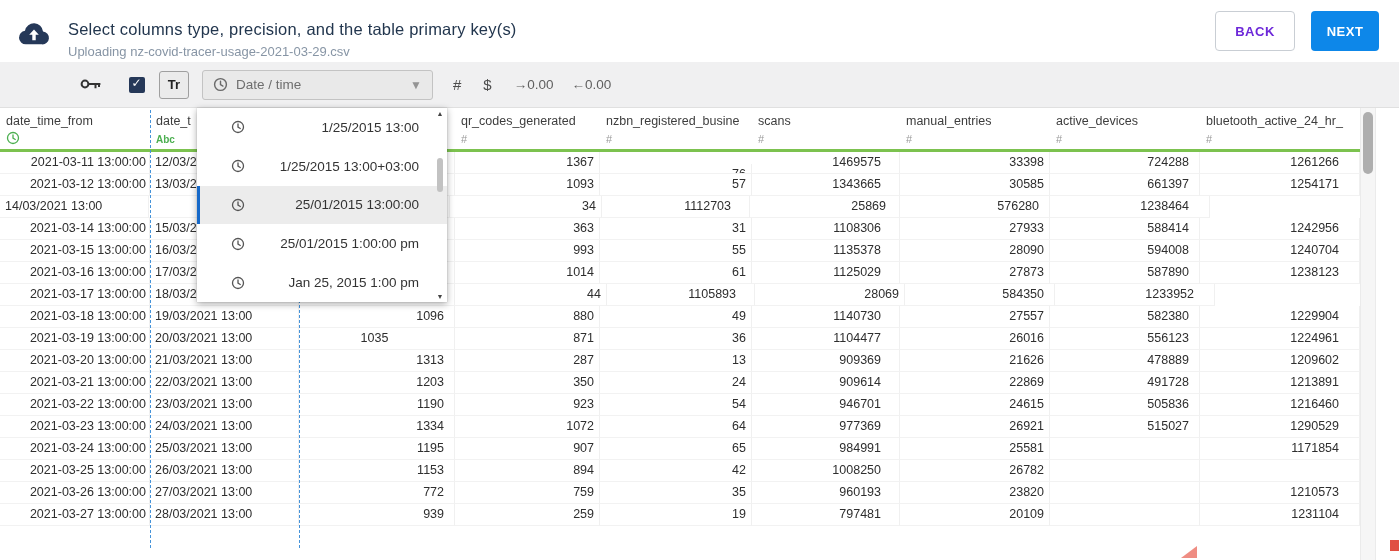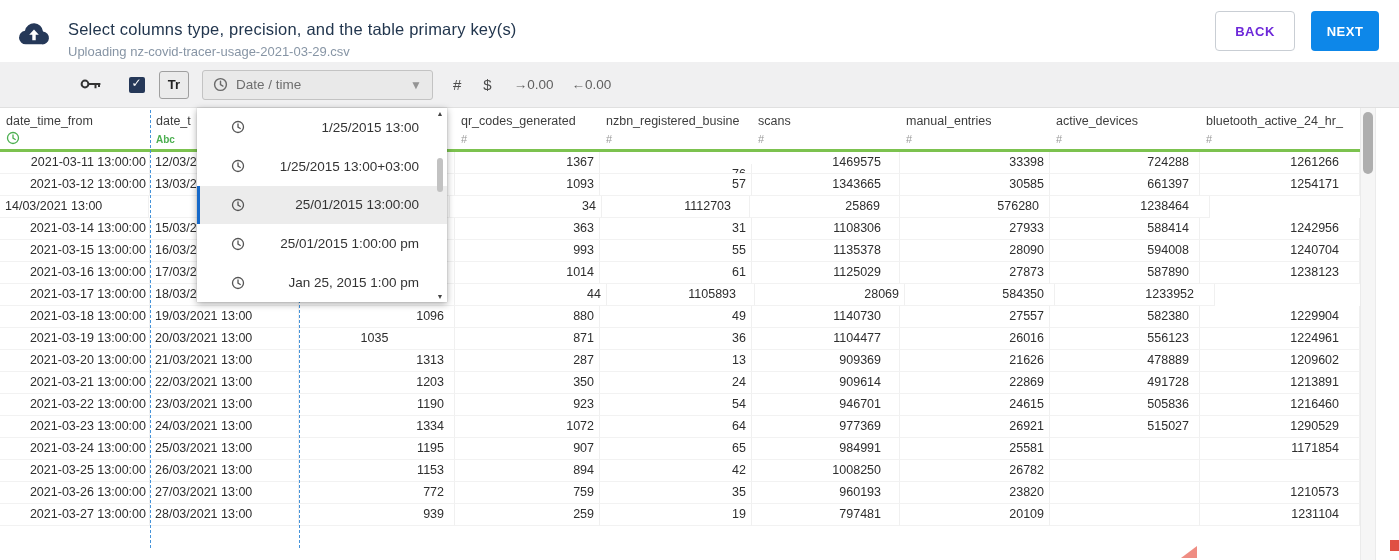--- a/index.html
+++ b/index.html
@@ -221,21 +221,21 @@
         <div class="tcell al-r" style="width: 150px; padding-right: 5px;">30585</div>
         <div class="tcell al-r" style="width: 150px; padding-right: 10px;">661397</div>
         <div class="tcell al-r" style="width: 160px; padding-right: 20px;">1254171</div>
       </div>
       <div class="trow">
         <div class="tcell al-l" style="width: 149px;">14/03/2021 13:00</div>
         <div class="tcell al-r" style="width: 156px; padding-right: 10px;"></div>
         <div class="tcell al-r" style="width: 145px; padding-right: 5px;">288</div>
         <div class="tcell al-r" style="width: 152px; padding-right: 5px;">34</div>
         <div class="tcell al-r" style="width: 148px; padding-right: 18px;">1112703</div>
-        <div class="tcell al-r" style="width: 150px; padding-right: 19px;">25869</div>
+        <div class="tcell al-r" style="width: 150px; padding-right: 13px;">25869</div>
         <div class="tcell al-r" style="width: 150px; padding-right: 10px;">576280</div>
         <div class="tcell al-r" style="width: 160px; padding-right: 20px;">1238464</div>
       </div>
       <div class="trow">
         <div class="tcell al-r" style="width: 150px; padding-right: 3px;">2021-03-14 13:00:00</div>
         <div class="tcell al-l" style="width: 149px;">15/03/2021 13:00</div>
         <div class="tcell al-r" style="width: 156px; padding-right: 10px;"></div>
         <div class="tcell al-r" style="width: 145px; padding-right: 5px;">363</div>
         <div class="tcell al-r" style="width: 152px; padding-right: 5px;">31</div>
         <div class="tcell al-r" style="width: 148px; padding-right: 18px;">1108306</div>

